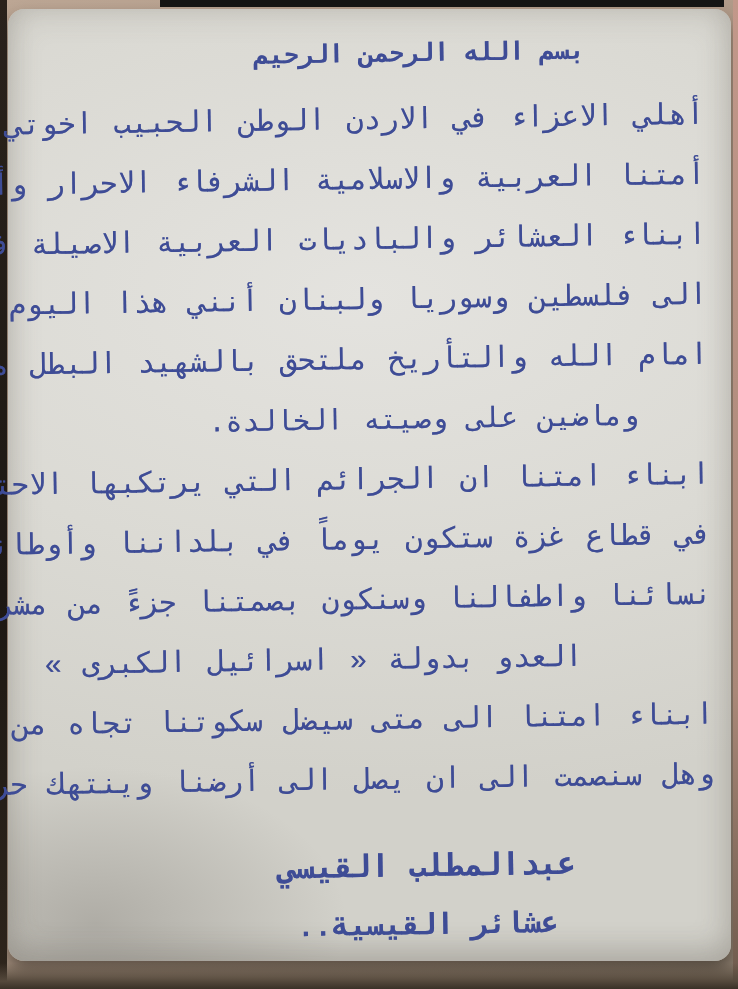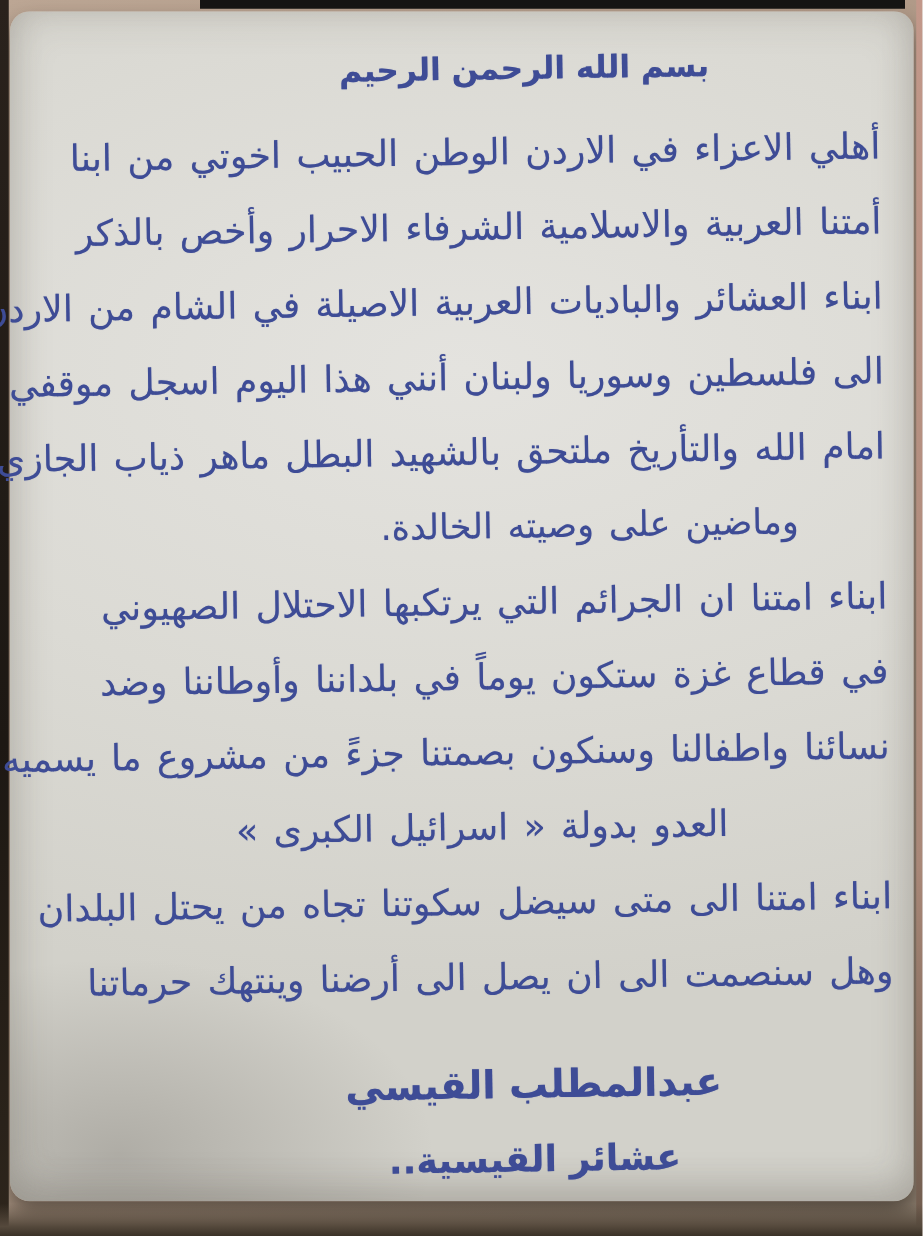--- a/index.html
+++ b/index.html
@@ -8,20 +8,21 @@
     width: 738px;
     height: 989px;
     overflow: hidden;
     font-family: "DejaVu Sans", sans-serif;
   }
   .photo {
     position: relative;
     width: 738px;
     height: 989px;
     background: linear-gradient(135deg, #bda795 0%, #b39c8a 40%, #8d7f70 100%);
+    font-family: Liberation Mono, monospace;
   }
   
   .edge-left {
     position: absolute; left: 0; top: 0; bottom: 0; width: 7px;
     background: linear-gradient(180deg, #2a221c, #1d1813 60%, #2e251c);
     z-index: 3;
   }
   .edge-top {
     position: absolute; left: 160px; right: 14px; top: 0; height: 7px;
     background: #151413;

